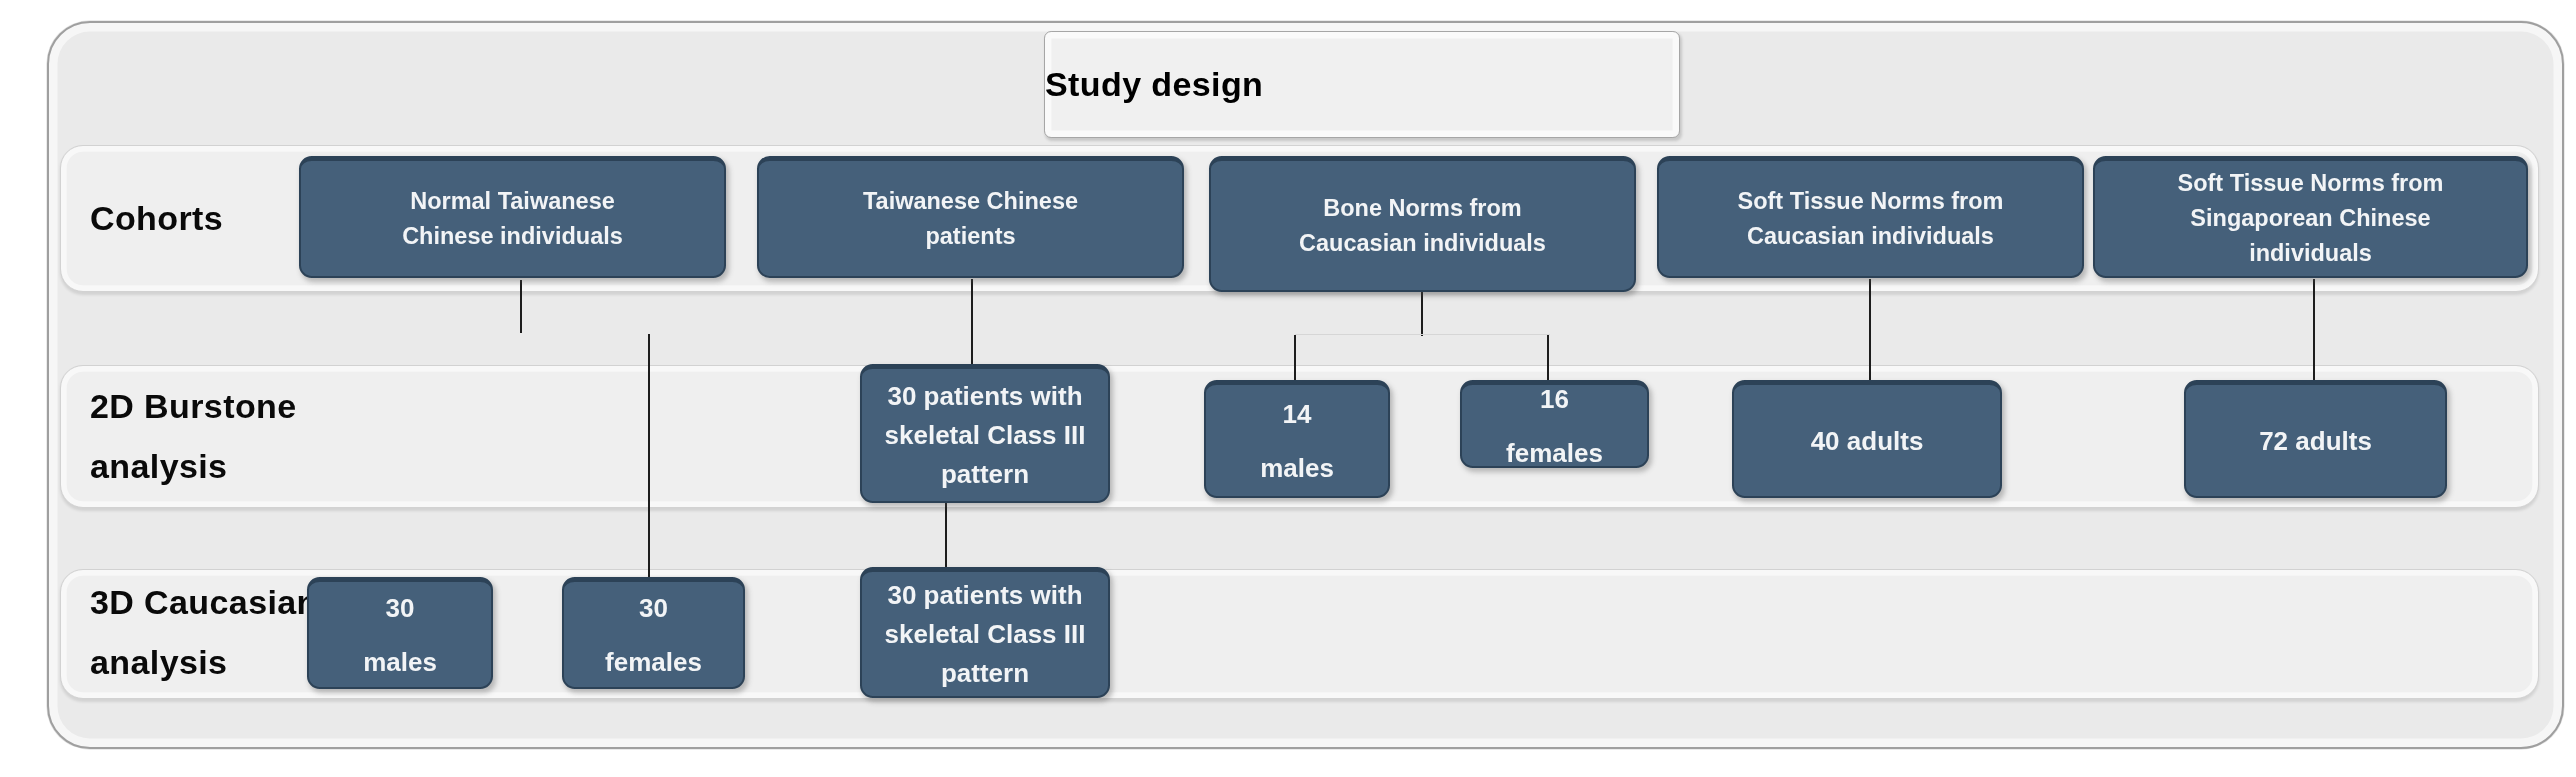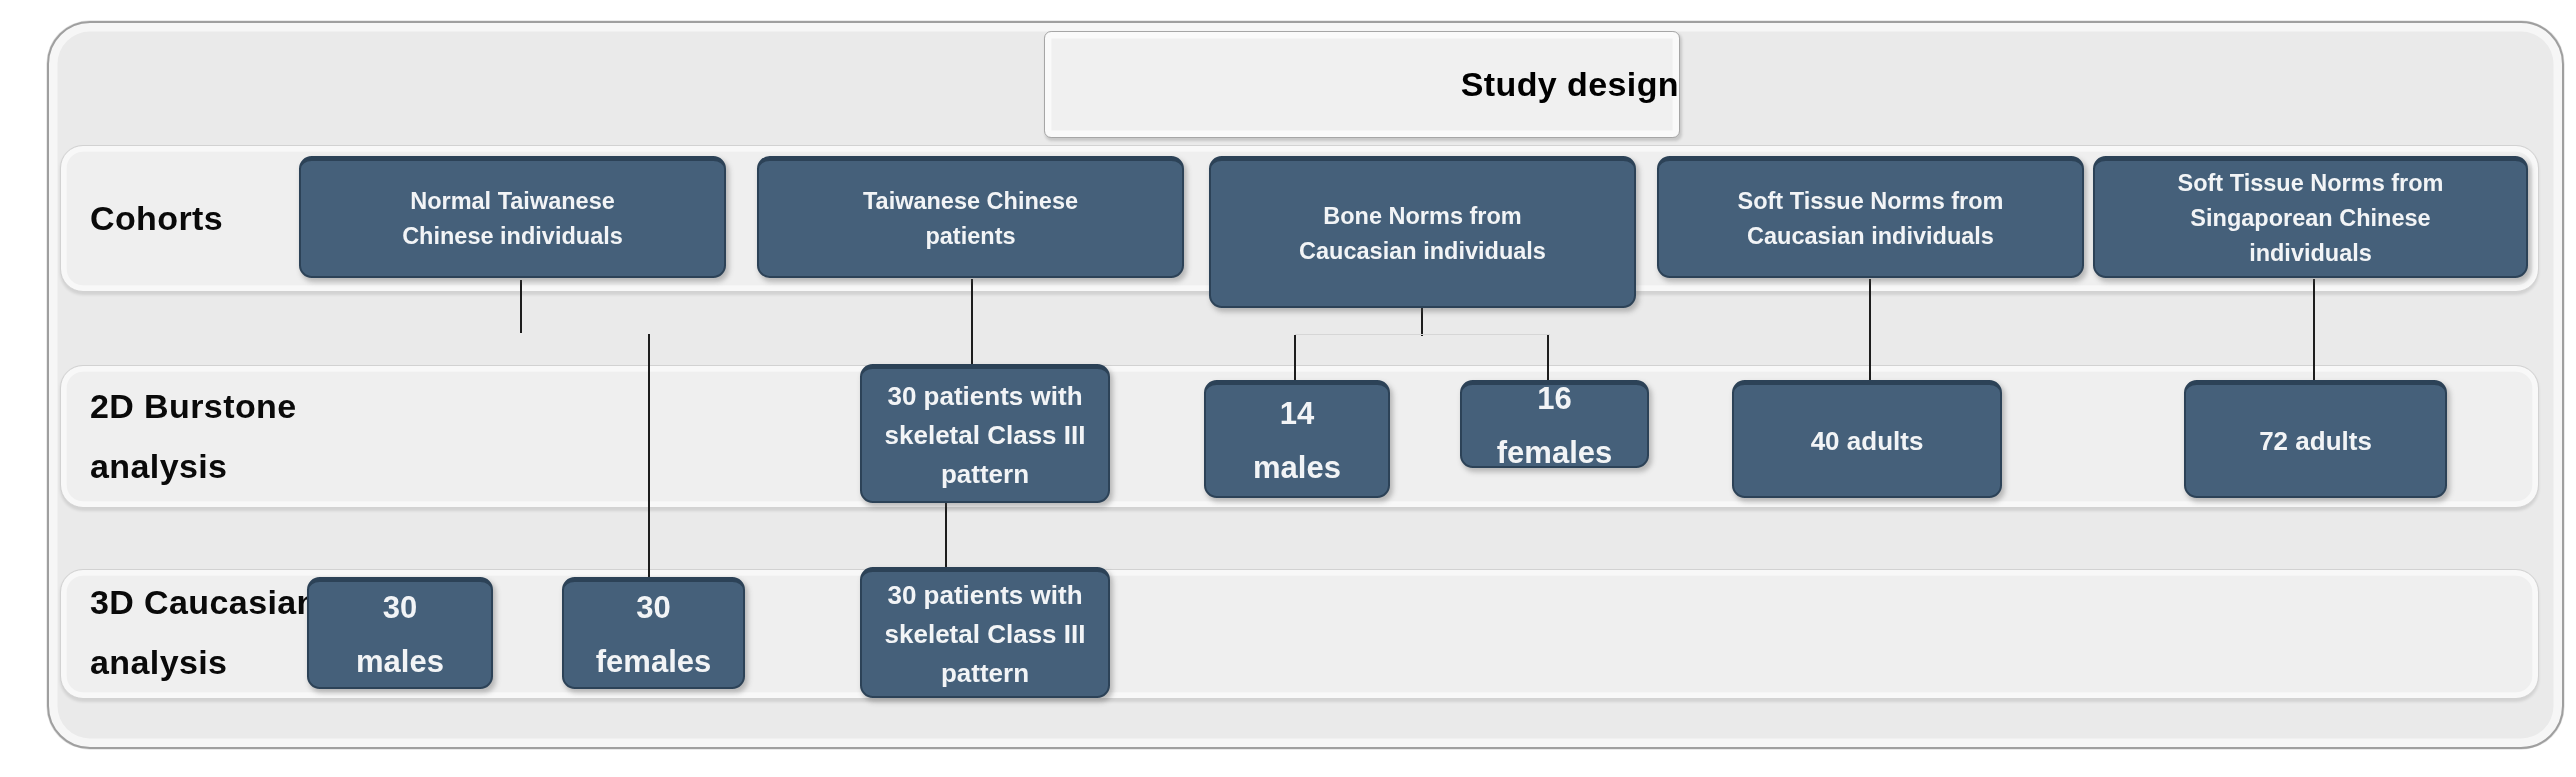--- a/index.html
+++ b/index.html
@@ -17,21 +17,21 @@
     border:2.1px solid #9f9f9f;
     border-radius:43px;
     box-shadow:inset 0 0 0 8.5px #f6f6f6, 0 0 0 0.7px #e3e3e3;
   }
   
   .titlebox{
     position:absolute;left:1044px;top:31px;width:634px;height:105px;
     background:#f0f0f0;
     border:1.4px solid #a6a6a6;border-radius:7.1px;
     box-shadow:inset 0 0 0 6.4px #fafafa, 1.4px 2.1px 2.8px rgba(0,0,0,0.15);
-    display:flex;align-items:center;justify-content:flex-end;
+    display:flex;align-items:center;justify-content:flex-start;
     font-size:34px;font-weight:bold;color:#000;
     z-index:5;letter-spacing:0.4px;
   }
   
   .row{
     position:absolute;left:60px;width:2477px;
     background:#efefef;
     border:1.4px solid #d2d2d2;border-radius:23px;
     box-shadow:inset 0 0 0 5.7px #f8f8f8, 0 2.1px 2.8px rgba(0,0,0,0.10);
     z-index:1;
@@ -56,26 +56,26 @@
     border:2.1px solid #2c4257;border-top-width:5px;
     border-radius:12.8px;
     box-shadow:2.1px 3.6px 5px rgba(80,80,80,0.35);
     color:#f2f4f6;font-weight:bold;
     display:flex;flex-direction:column;justify-content:center;align-items:center;
     text-align:center;box-sizing:border-box;
   }
   .db .ln{display:block;}
   .coh .ln{font-size:23.5px;line-height:35px}
   .c3  .ln{font-size:26px;line-height:39px}
-  .num .ln{font-size:31px;line-height:54px}
+  .num .ln{font-size:26px;line-height:54px}
   .one .ln{font-size:26px;line-height:36px}
   
   .b1{left:299px;top:156px;width:427px;height:122px}
   .b2{left:757px;top:156px;width:427px;height:122px}
-  .b3{left:1209px;top:156px;width:427px;height:152px}
+  .b3{left:1209px;top:156px;width:427px;height:136px}
   .b4{left:1657px;top:156px;width:427px;height:122px}
   .b5{left:2093px;top:156px;width:435px;height:122px}
   
   .c3a{left:860px;top:364px;width:250px;height:139px}
   .g14{left:1204px;top:380px;width:186px;height:118px}
   .g16{left:1460px;top:380px;width:189px;height:88px}
   .a40{left:1732px;top:380px;width:270px;height:118px}
   .a72{left:2184px;top:380px;width:263px;height:118px}
   
   .m30{left:307px;top:577px;width:186px;height:112px}

